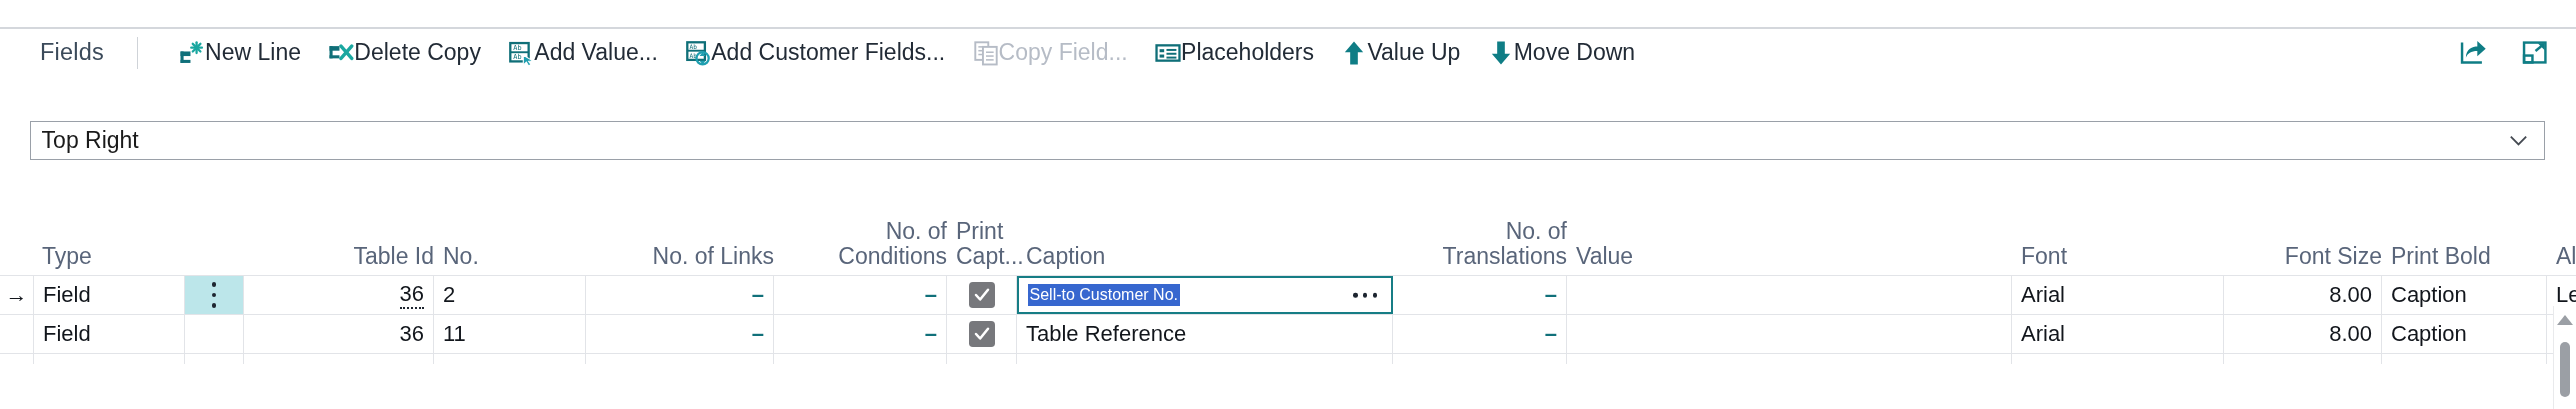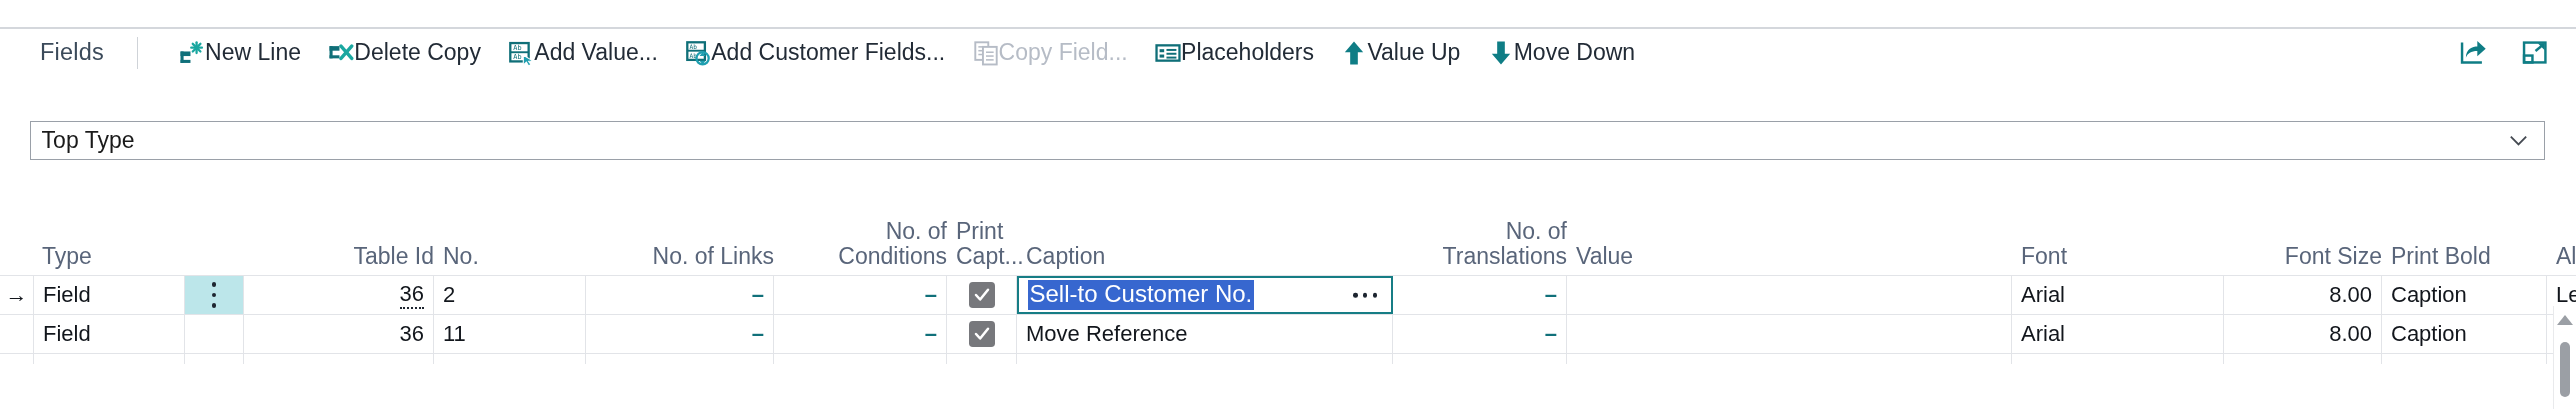--- a/index.html
+++ b/index.html
@@ -121,21 +121,21 @@
   .chk svg { width: 18px; height: 18px; }
 
   
   .cell-edit {
     position: relative; background: #fff;
     border: 2.3px solid #167d85 !important;
     padding: 0 7.6px;
   }
   .sel-text {
     background: #3767cf; color: #ffffff; padding: 1.5px 1.5px 2.3px 1.5px;
-    font-size: 24px; line-height: 1.1;
+    font-size: 16px; line-height: 1.1;
   }
   .ellip-btn {
     position: absolute; right: 13.7px; top: 50%; transform: translateY(-50%);
     display: flex; gap: 5.3px; cursor: pointer;
   }
   .ellip-btn i { width: 4.6px; height: 4.6px; background: #1d2530; border-radius: 50%; display: block; }
 
   
   .vscroll {
     position: absolute; right: 0; top: 306px; width: 23px; height: 103px;
@@ -286,21 +286,21 @@
     <svg viewBox="0 0 38 38" xmlns="http://www.w3.org/2000/svg">
       <rect x="4" y="6" width="28" height="26" fill="none" stroke="#0f7d85" stroke-width="3.2"></rect>
       <rect x="4" y="23" width="11" height="9" fill="none" stroke="#0f7d85" stroke-width="3.2"></rect>
       <path d="M19 17 L30 8" stroke="#0f7d85" stroke-width="3.2"></path>
       <path d="M31 7 L31 16 L22 7 Z" fill="#0f7d85"></path>
     </svg>
   </span>
 </div>
 
 <div class="dd-wrap">
-  <span class="dd-value">Top Type</span>
+  <span class="dd-value">Top Right</span>
   <span class="dd-chev">
     <svg viewBox="0 0 30 30" xmlns="http://www.w3.org/2000/svg">
       <path d="M5 10 L15 20 L25 10" fill="none" stroke="#454a52" stroke-width="2.4"></path>
     </svg>
   </span>
 </div>
 
 <div class="table">
 
   <div class="row hdr">
@@ -387,21 +387,21 @@
     <div class="cell w-cond r">
       <span class="teal-dash">–</span>
     </div>
     <div class="cell w-print c">
       <span class="chk">
         <svg viewBox="0 0 24 24" xmlns="http://www.w3.org/2000/svg">
           <path d="M4 12 L9.5 18 L20 5" fill="none" stroke="#ffffff" stroke-width="3.4" stroke-linecap="round" stroke-linejoin="round"></path>
         </svg>
       </span>
     </div>
-    <div class="cell w-caption">Move Reference</div>
+    <div class="cell w-caption">Table Reference</div>
     <div class="cell w-trans r">
       <span class="teal-dash">–</span>
     </div>
     <div class="cell w-value"></div>
     <div class="cell w-font">Arial</div>
     <div class="cell w-fsize r">8.00</div>
     <div class="cell w-bold">Caption</div>
     <div class="cell w-align">Left</div>
   </div>
 

